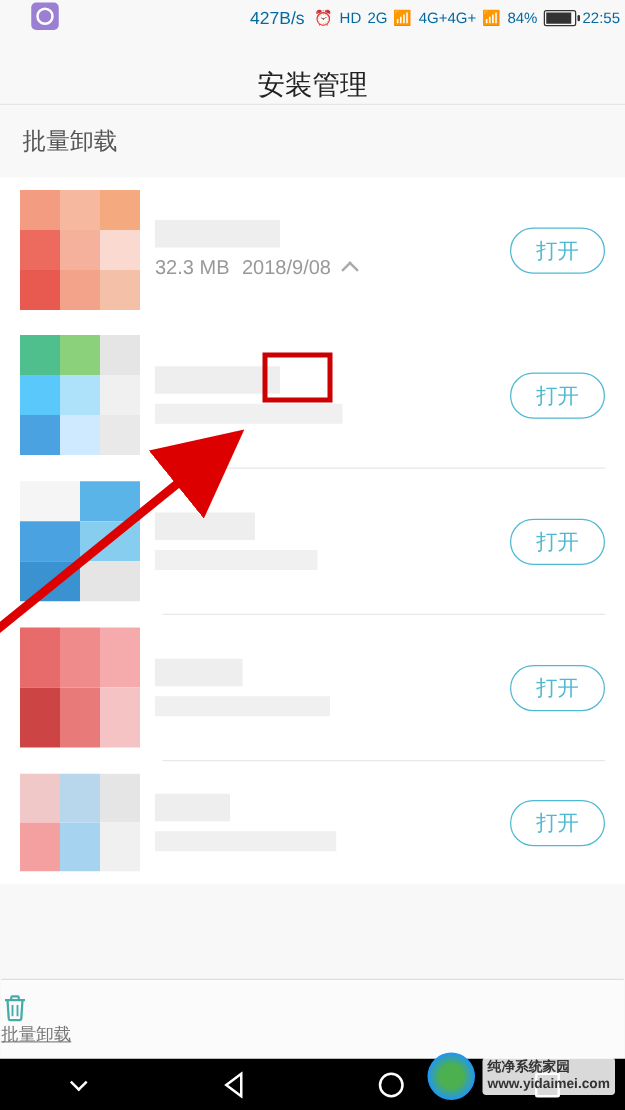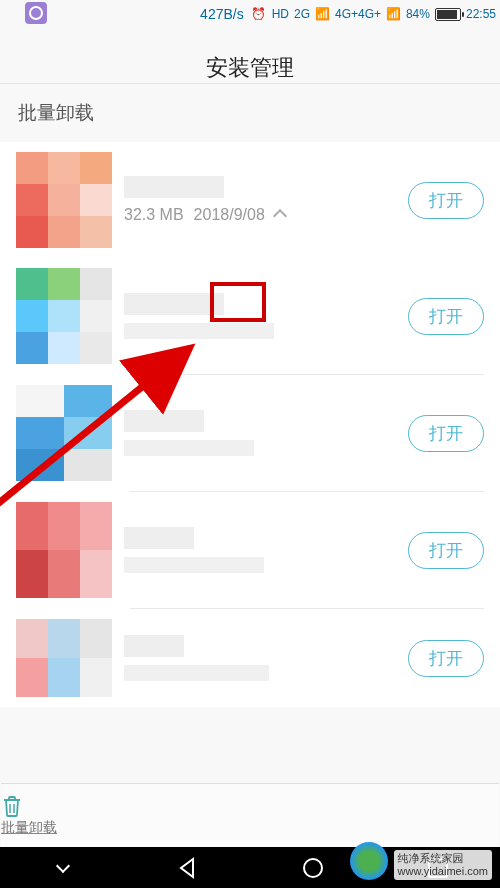--- a/index.html
+++ b/index.html
@@ -248,23 +248,24 @@
     .arrow-annotation {
       position: absolute;
       pointer-events: none;
       z-index: 10;
     }
     .watermark {
       position: absolute;
       bottom: 8px;
       right: 8px;
       display: flex;
-      align-items: flex-end;
+      align-items: center;
       gap: 6px;
       z-index: 20;
+      font-weight: bold;
     }
     .wm-logo {
       width: 38px;
       height: 38px;
       background: radial-gradient(circle, #4caf50 35%, #2196f3 70%);
       border-radius: 50%;
       position: relative;
     }
     .wm-text {
       display: flex;

